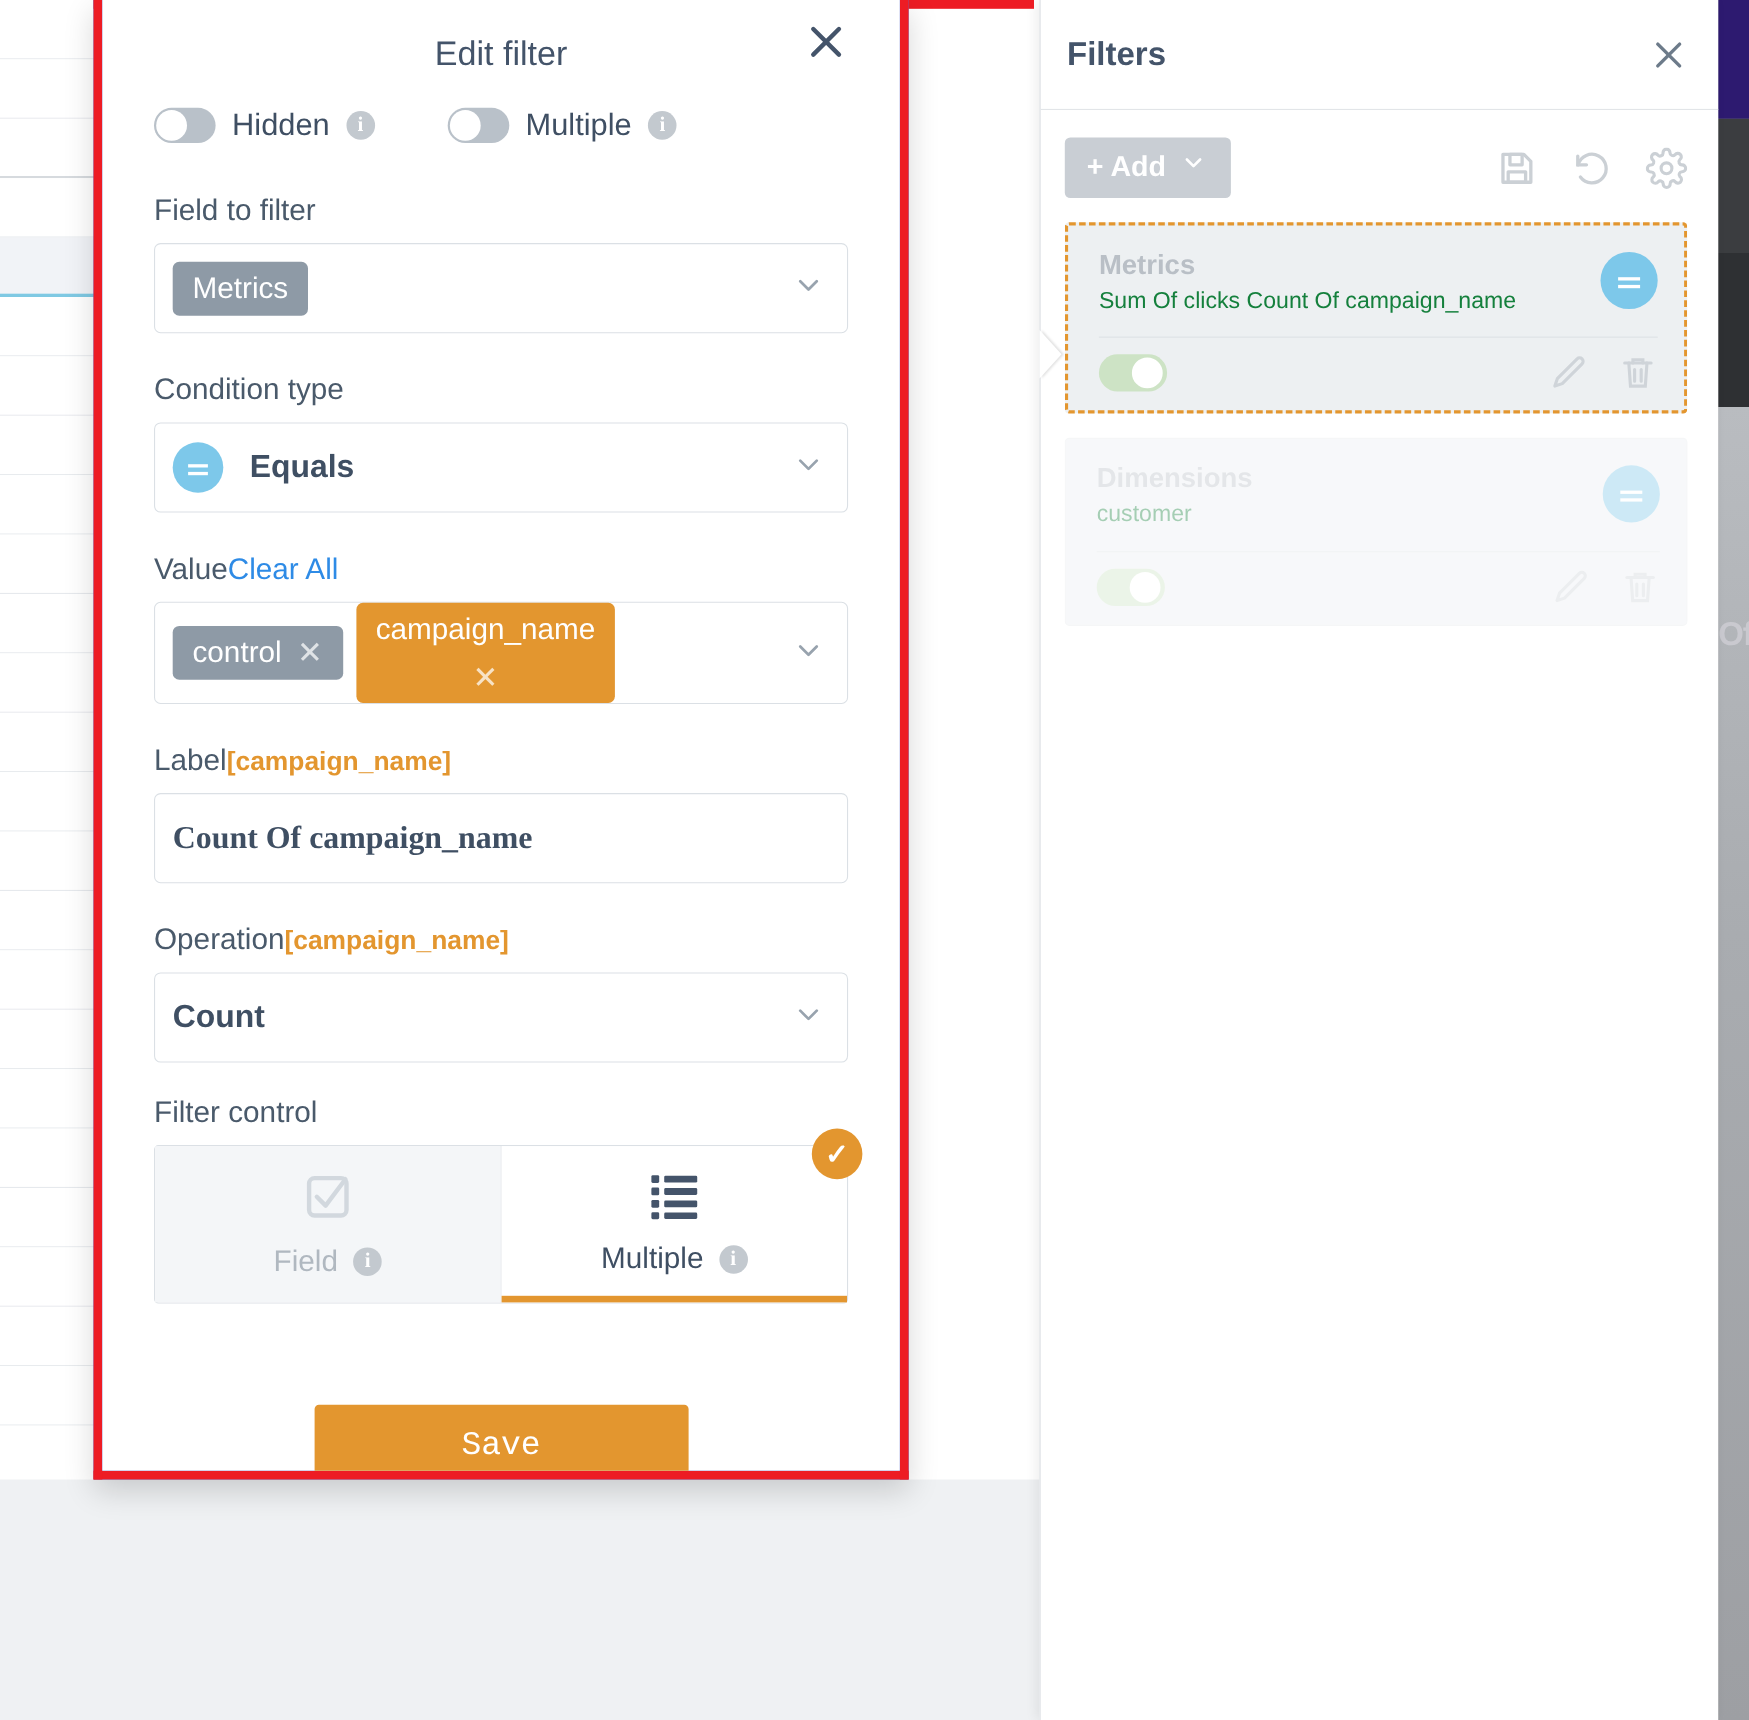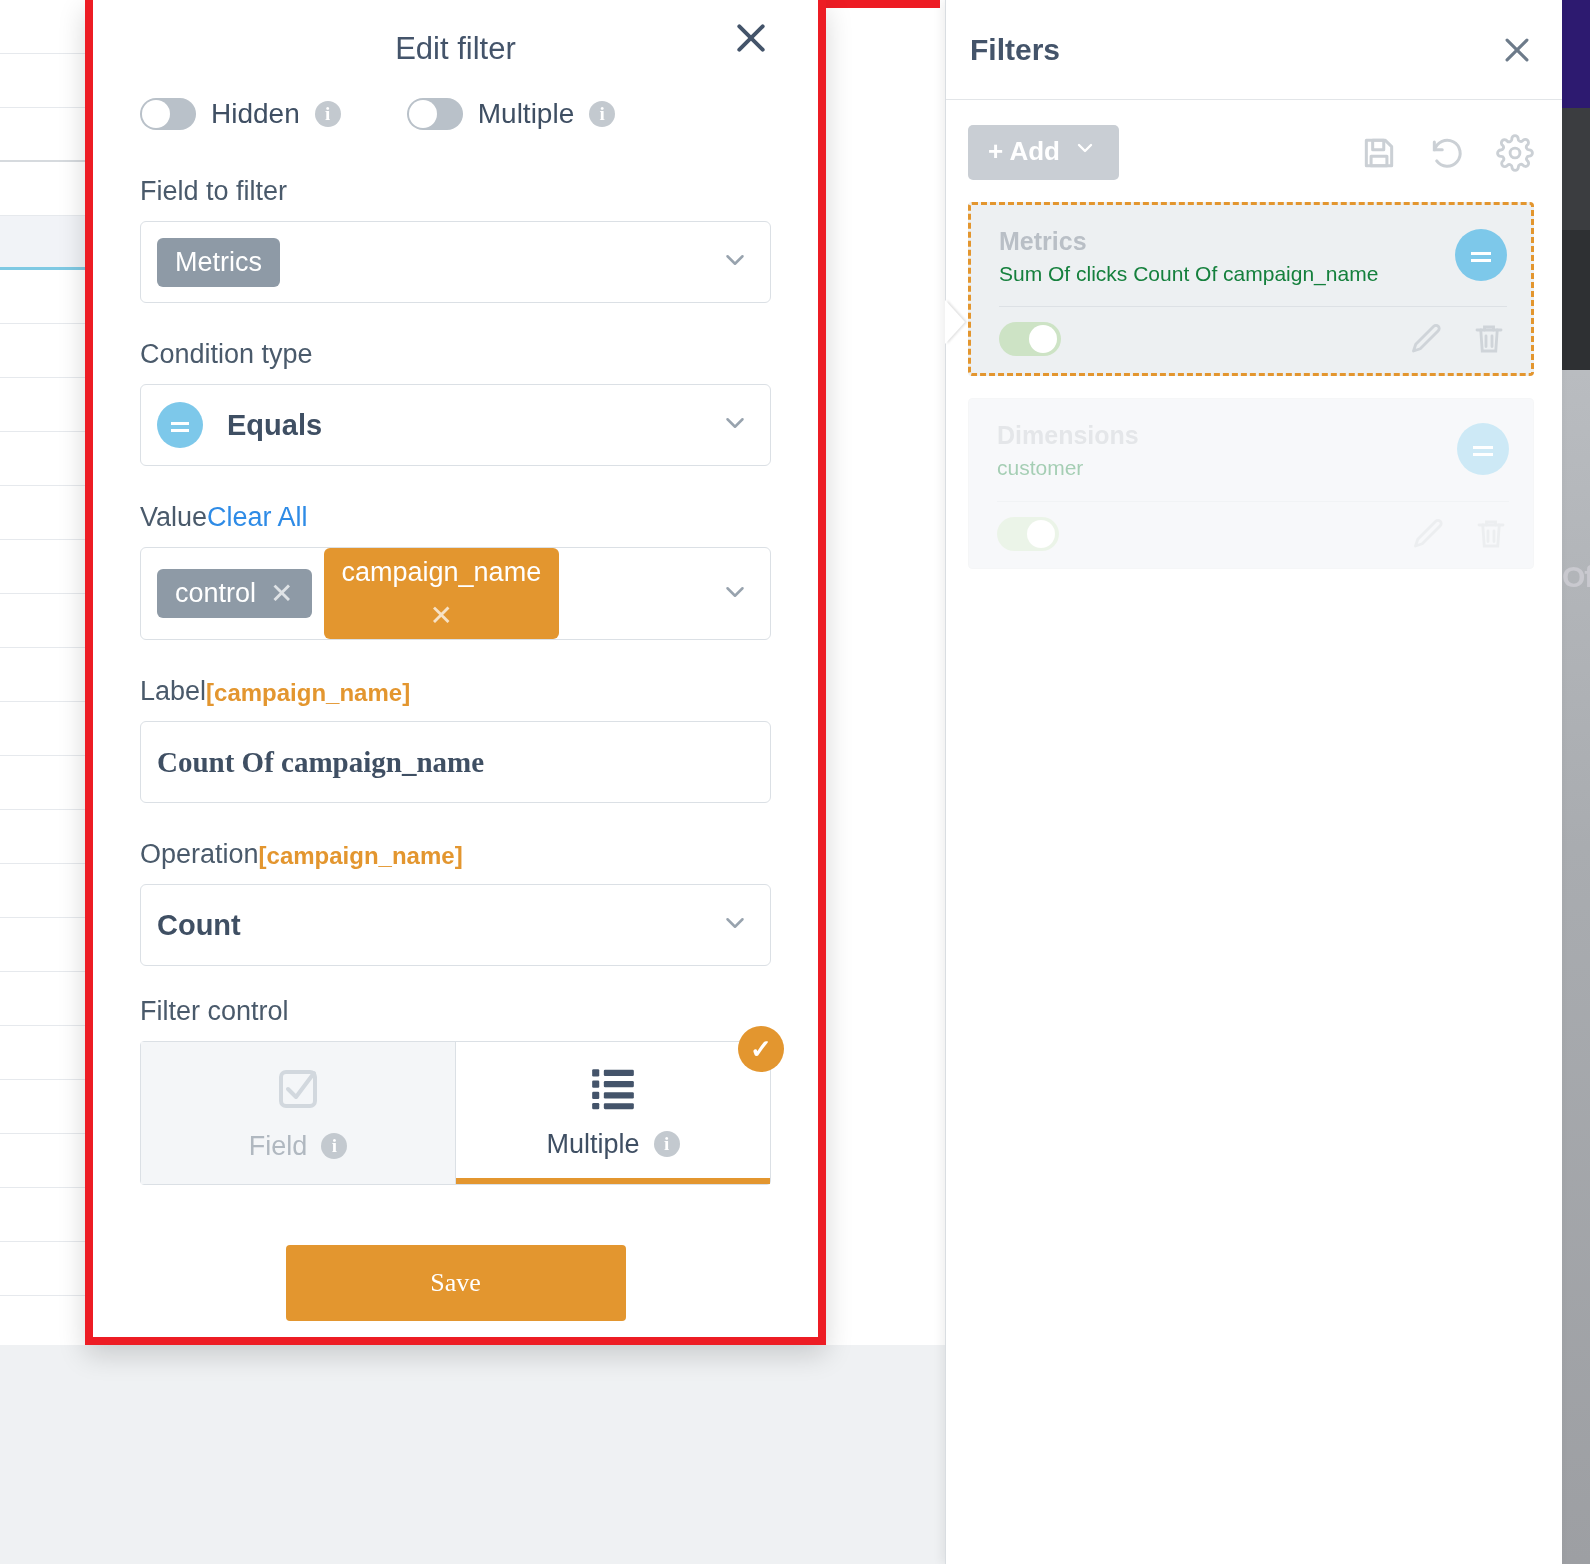--- a/index.html
+++ b/index.html
@@ -141,23 +141,23 @@
   .seg.active { border-bottom: 6px solid #e3962f; }
   .seg-label { font-size: 27px; color: #3f4f63; display: flex; align-items: center; gap: 14px; }
   .seg.inactive .seg-label { color: #b0b8c0; }
   .seg-divider { width: 1px; background: #dbe0e5; }
   .check-badge {
     position: absolute; right: -14px; top: -16px; width: 46px; height: 46px; border-radius: 50%;
     background: #e3962f; display: flex; align-items: center; justify-content: center; color: #fff;
     font-size: 26px; font-weight: 700;
   }
   .save-btn {
-    display: block; margin: 60px auto 0; width: 340px; height: 76px; background: #e3962f;
-    color: #fff; font-size: 26px; border: none; border-radius: 4px; cursor: pointer;
-    font-family: Liberation Serif, serif;
+    display: block; margin: 92px auto 0; width: 340px; height: 76px; background: #e3962f;
+    color: #fff; font-size: 30px; border: none; border-radius: 4px; cursor: pointer;
+    font-family: Liberation Mono, monospace;
   }
 </style>
 </head>
 <body>
 
 <div id="root">
 
   <div class="bg-table">
     <div class="bg-row"></div>
     <div class="bg-row"></div>

